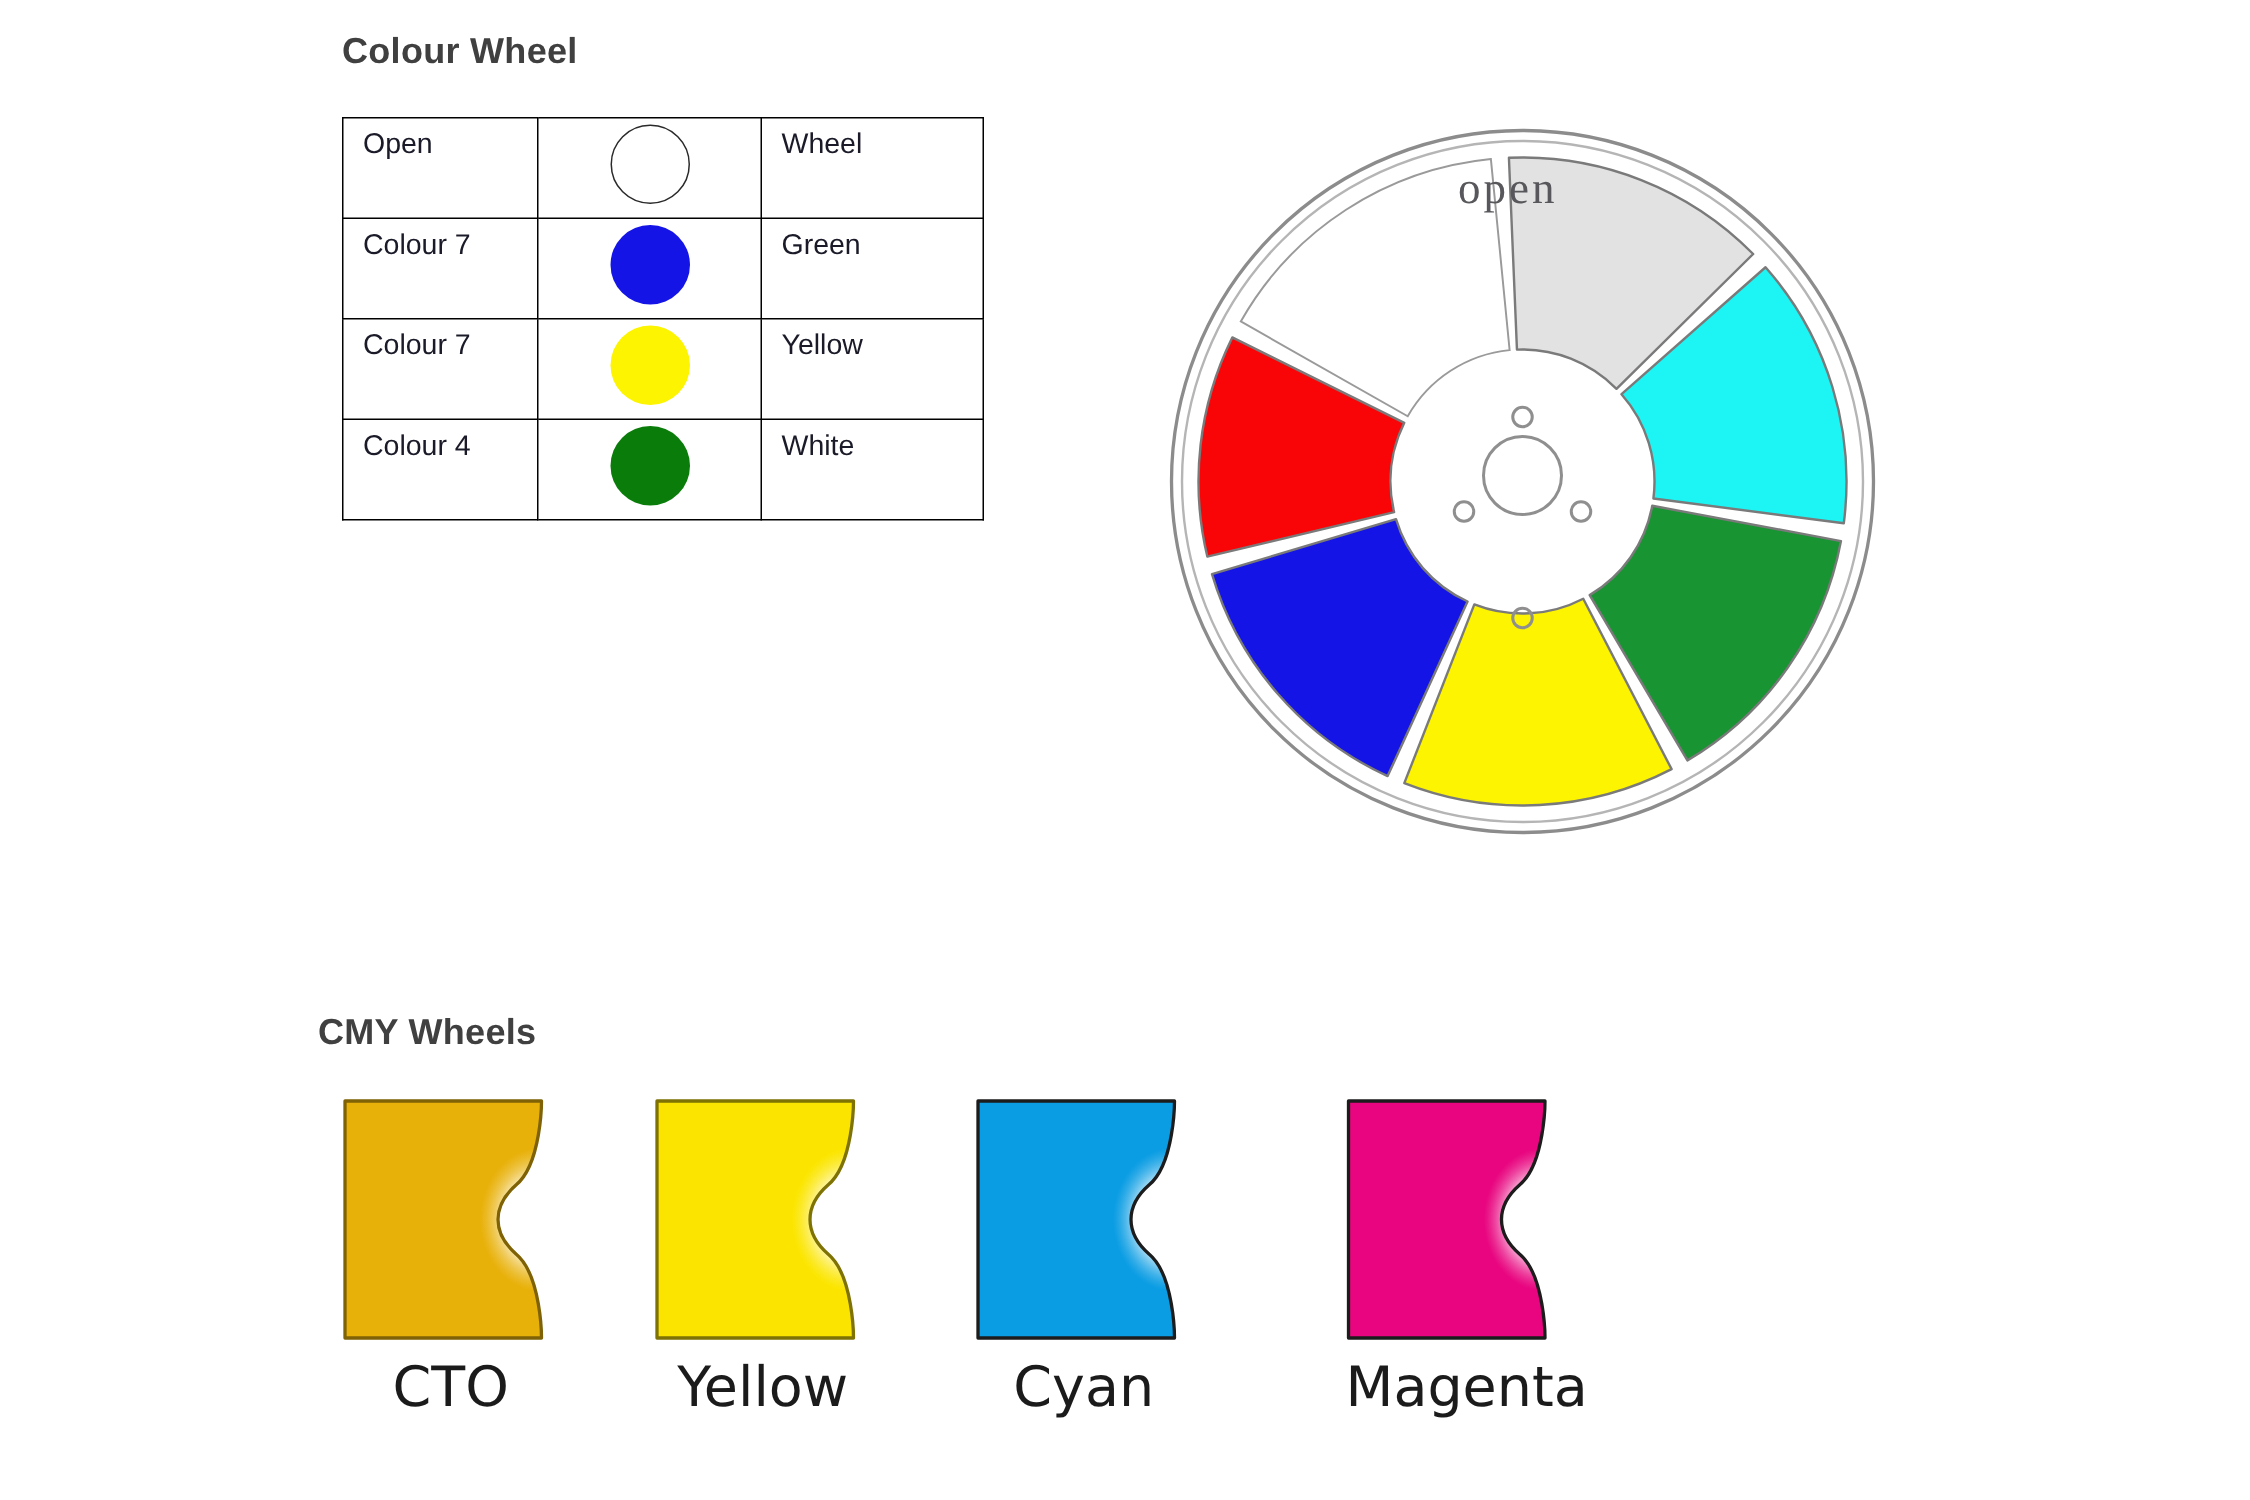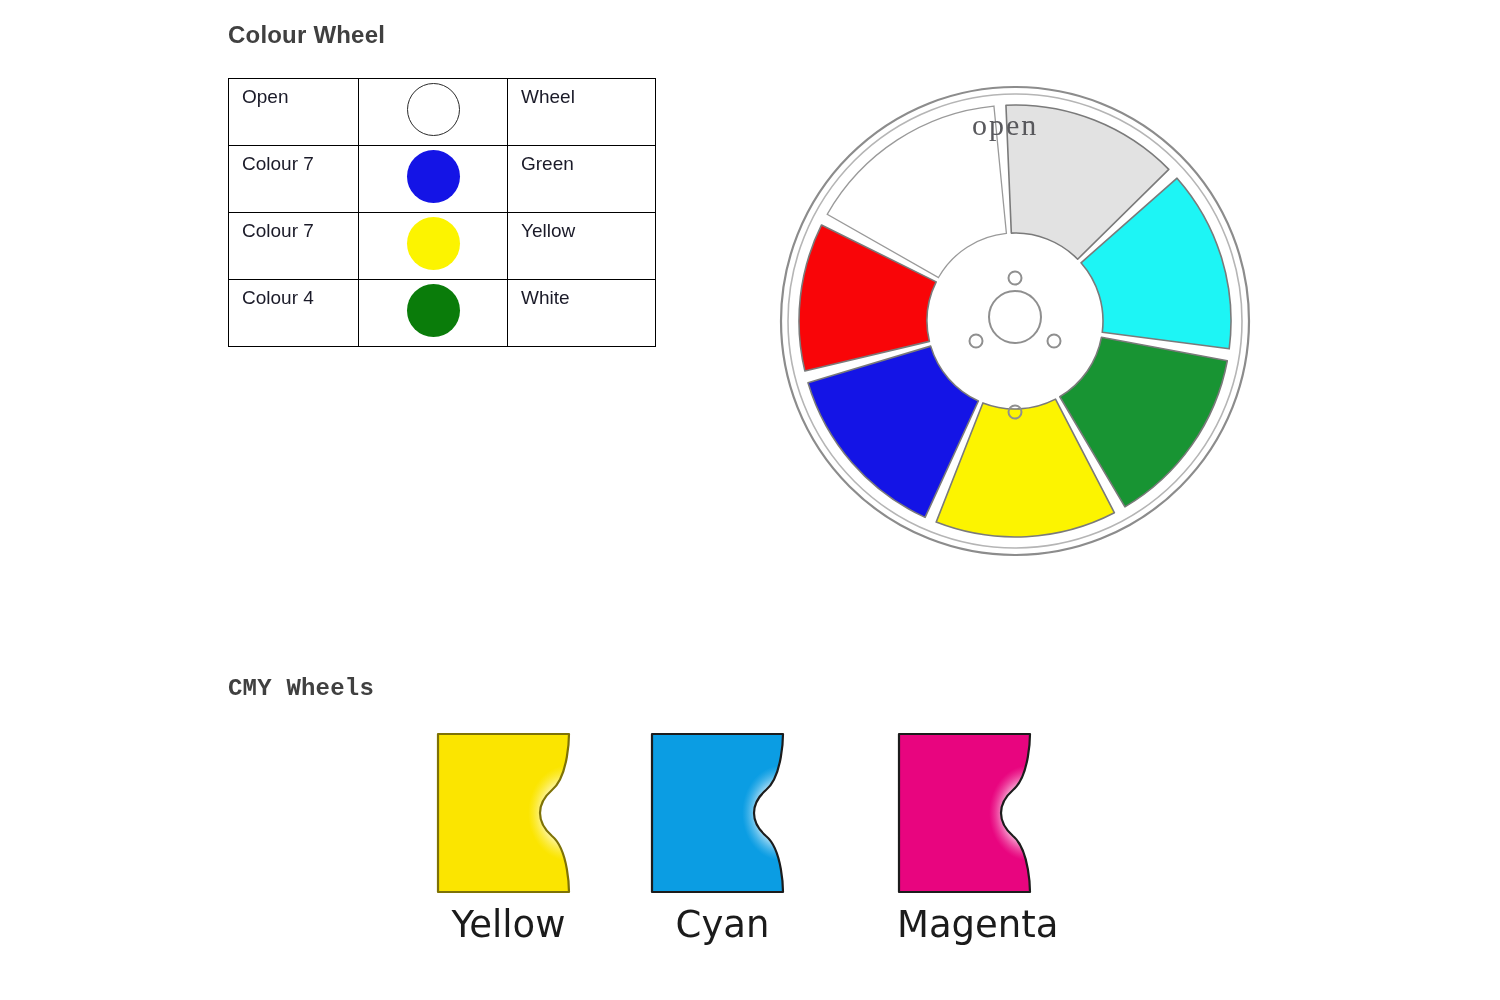--- a/index.html
+++ b/index.html
@@ -21,21 +21,21 @@
   .section-title {
     position: absolute;
     font-family: "Liberation Sans", sans-serif;
     font-weight: bold;
     font-size: 24px;
     letter-spacing: 0.2px;
     color: #404040;
     white-space: nowrap;
   }
   #title-colour-wheel { left: 228px; top: 21px; }
-  #title-cmy-wheels   { left: 228px; top: 675px; font-family: Liberation Mono, monospace; }
+  #title-cmy-wheels   { left: 212px; top: 675px; }
 
   
   #legend-table {
     position: absolute;
     left: 228px;
     top: 78px;
     width: 427px;
     border-collapse: collapse;
     table-layout: fixed;
   }
@@ -206,20 +206,38 @@
     <circle cx="278" cy="259" r="6.5" fill="none" stroke="#8f8f8f" stroke-width="2"></circle>
     <circle cx="239" cy="330" r="6.5" fill="none" stroke="#8f8f8f" stroke-width="2"></circle>
 
     <text class="wheel-open-label" x="196" y="53" id="wheel-open-text">open</text>
   </svg>
 </div>
 
 <div class="section-title" id="title-cmy-wheels">CMY Wheels</div>
 
 <div id="cmy-row">
+    <div class="cmy-item" id="cmy-item-0">
+      <div class="cmy-tile">
+        <svg width="145" height="162" viewBox="0 0 145 162">
+          <defs>
+            <radialGradient id="cmygrad0" cx="0.99" cy="0.5" r="0.58">
+              <stop offset="0%" stop-color="#ffffff" stop-opacity="1"></stop>
+              <stop offset="26%" stop-color="#ffffff" stop-opacity="1"></stop>
+              <stop offset="52%" stop-color="#e8b10a" stop-opacity="0.45"></stop>
+              <stop offset="78%" stop-color="#e8b10a" stop-opacity="1"></stop>
+              <stop offset="100%" stop-color="#e8b10a" stop-opacity="1"></stop>
+            </radialGradient>
+          </defs>
+          <path d="M 2 2 L 133 2 C 133 2 133 44 116 58 C 100 72 100 90 116 104 C 133 118 133 160 133 160 L 2 160 Z" fill="#e8b10a"></path>
+          <path d="M 2 2 L 133 2 C 133 2 133 44 116 58 C 100 72 100 90 116 104 C 133 118 133 160 133 160 L 2 160 Z" fill="url(#cmygrad0)" stroke="#7e6205" stroke-width="2.2" stroke-linejoin="round"></path>
+        </svg>
+      </div>
+      <div class="cmy-caption">CTO</div>
+    </div>
     <div class="cmy-item" id="cmy-item-1">
       <div class="cmy-tile">
         <svg width="145" height="162" viewBox="0 0 145 162">
           <defs>
             <radialGradient id="cmygrad1" cx="0.99" cy="0.5" r="0.58">
               <stop offset="0%" stop-color="#ffffff" stop-opacity="1"></stop>
               <stop offset="26%" stop-color="#ffffff" stop-opacity="1"></stop>
               <stop offset="52%" stop-color="#fbe500" stop-opacity="0.45"></stop>
               <stop offset="78%" stop-color="#fbe500" stop-opacity="1"></stop>
               <stop offset="100%" stop-color="#fbe500" stop-opacity="1"></stop>

